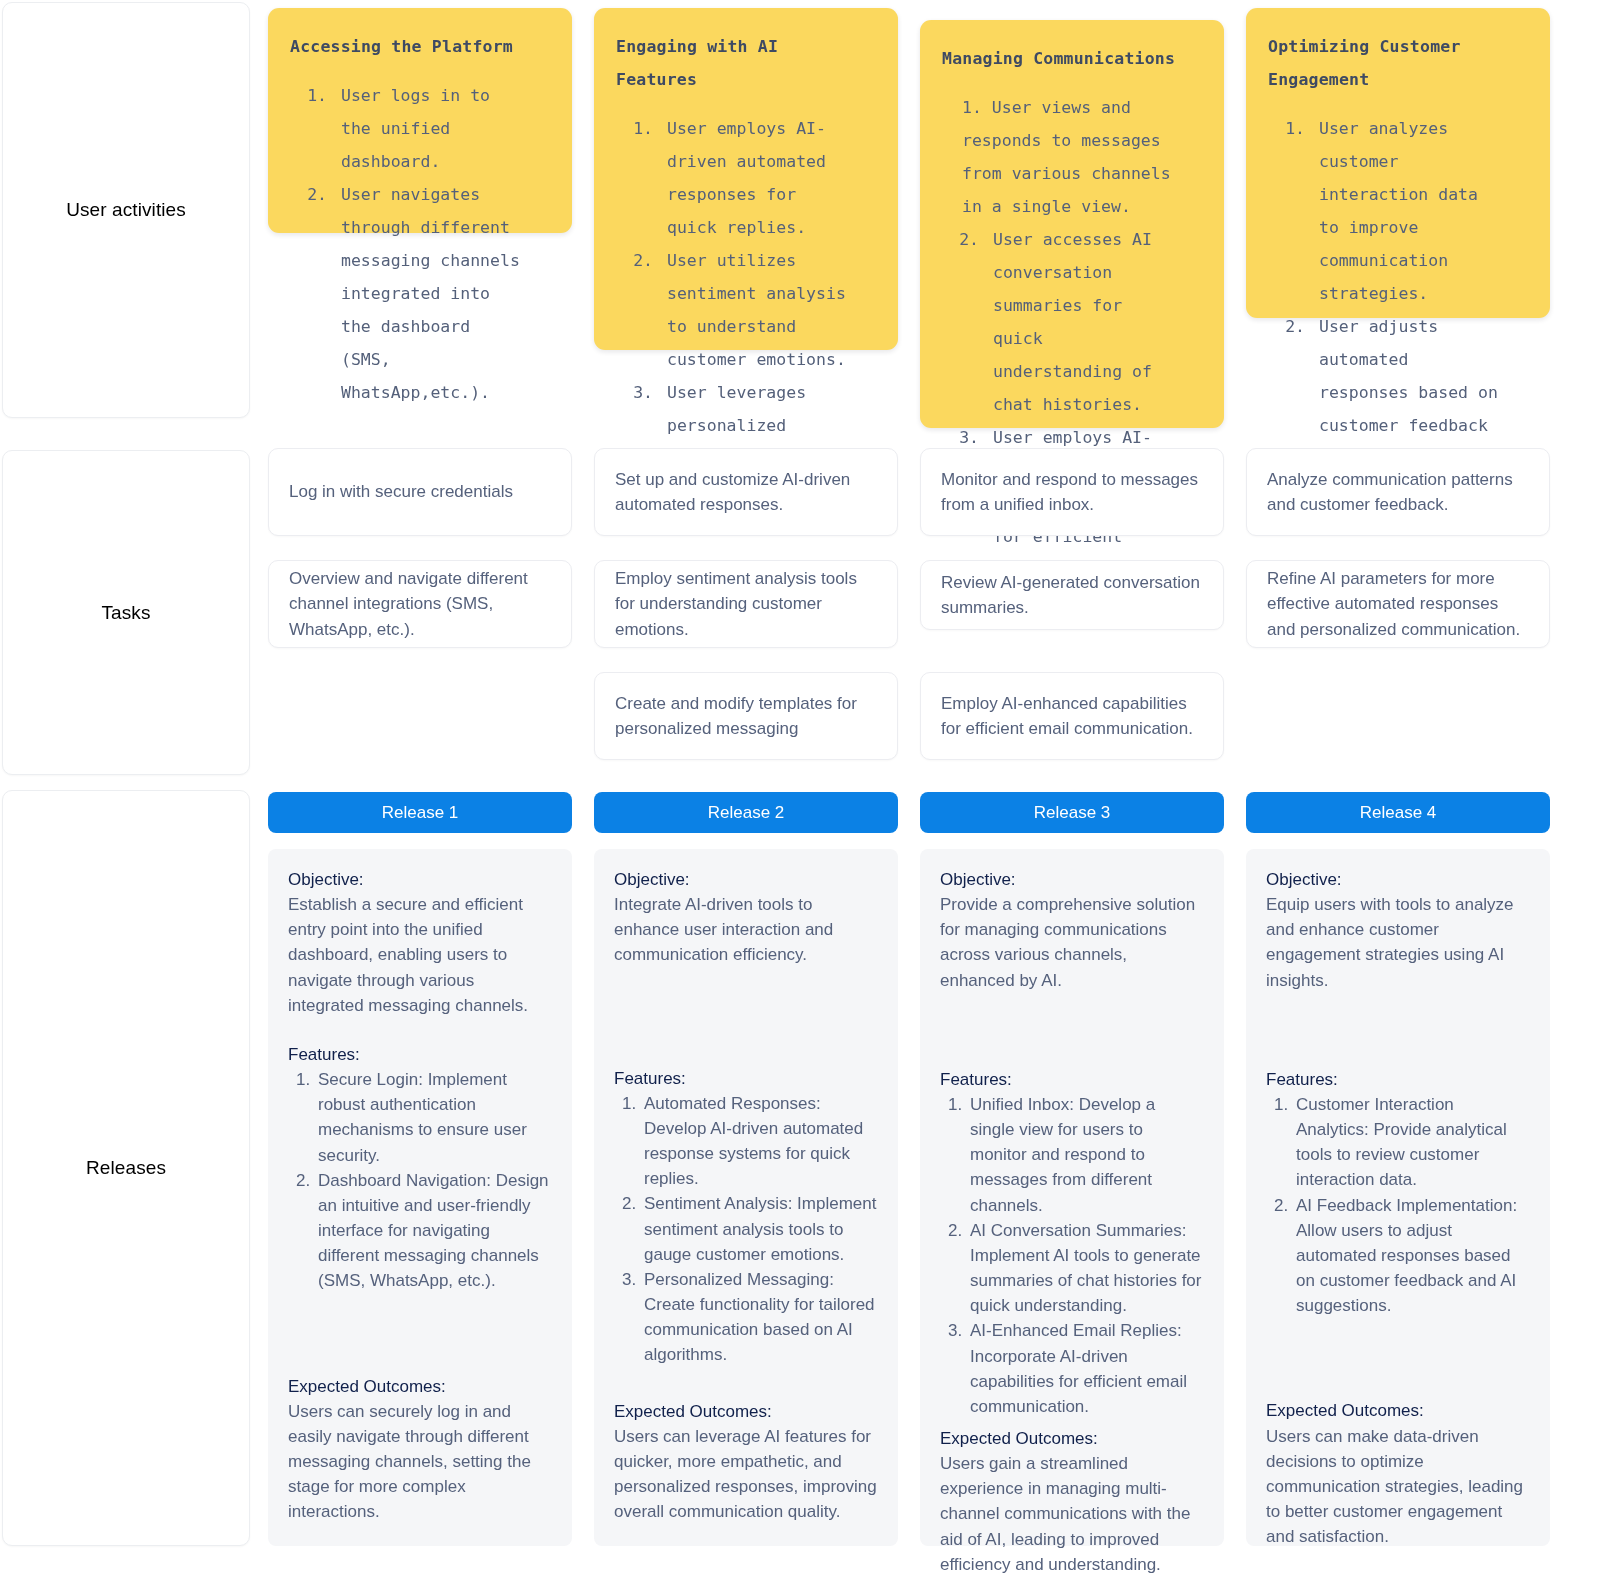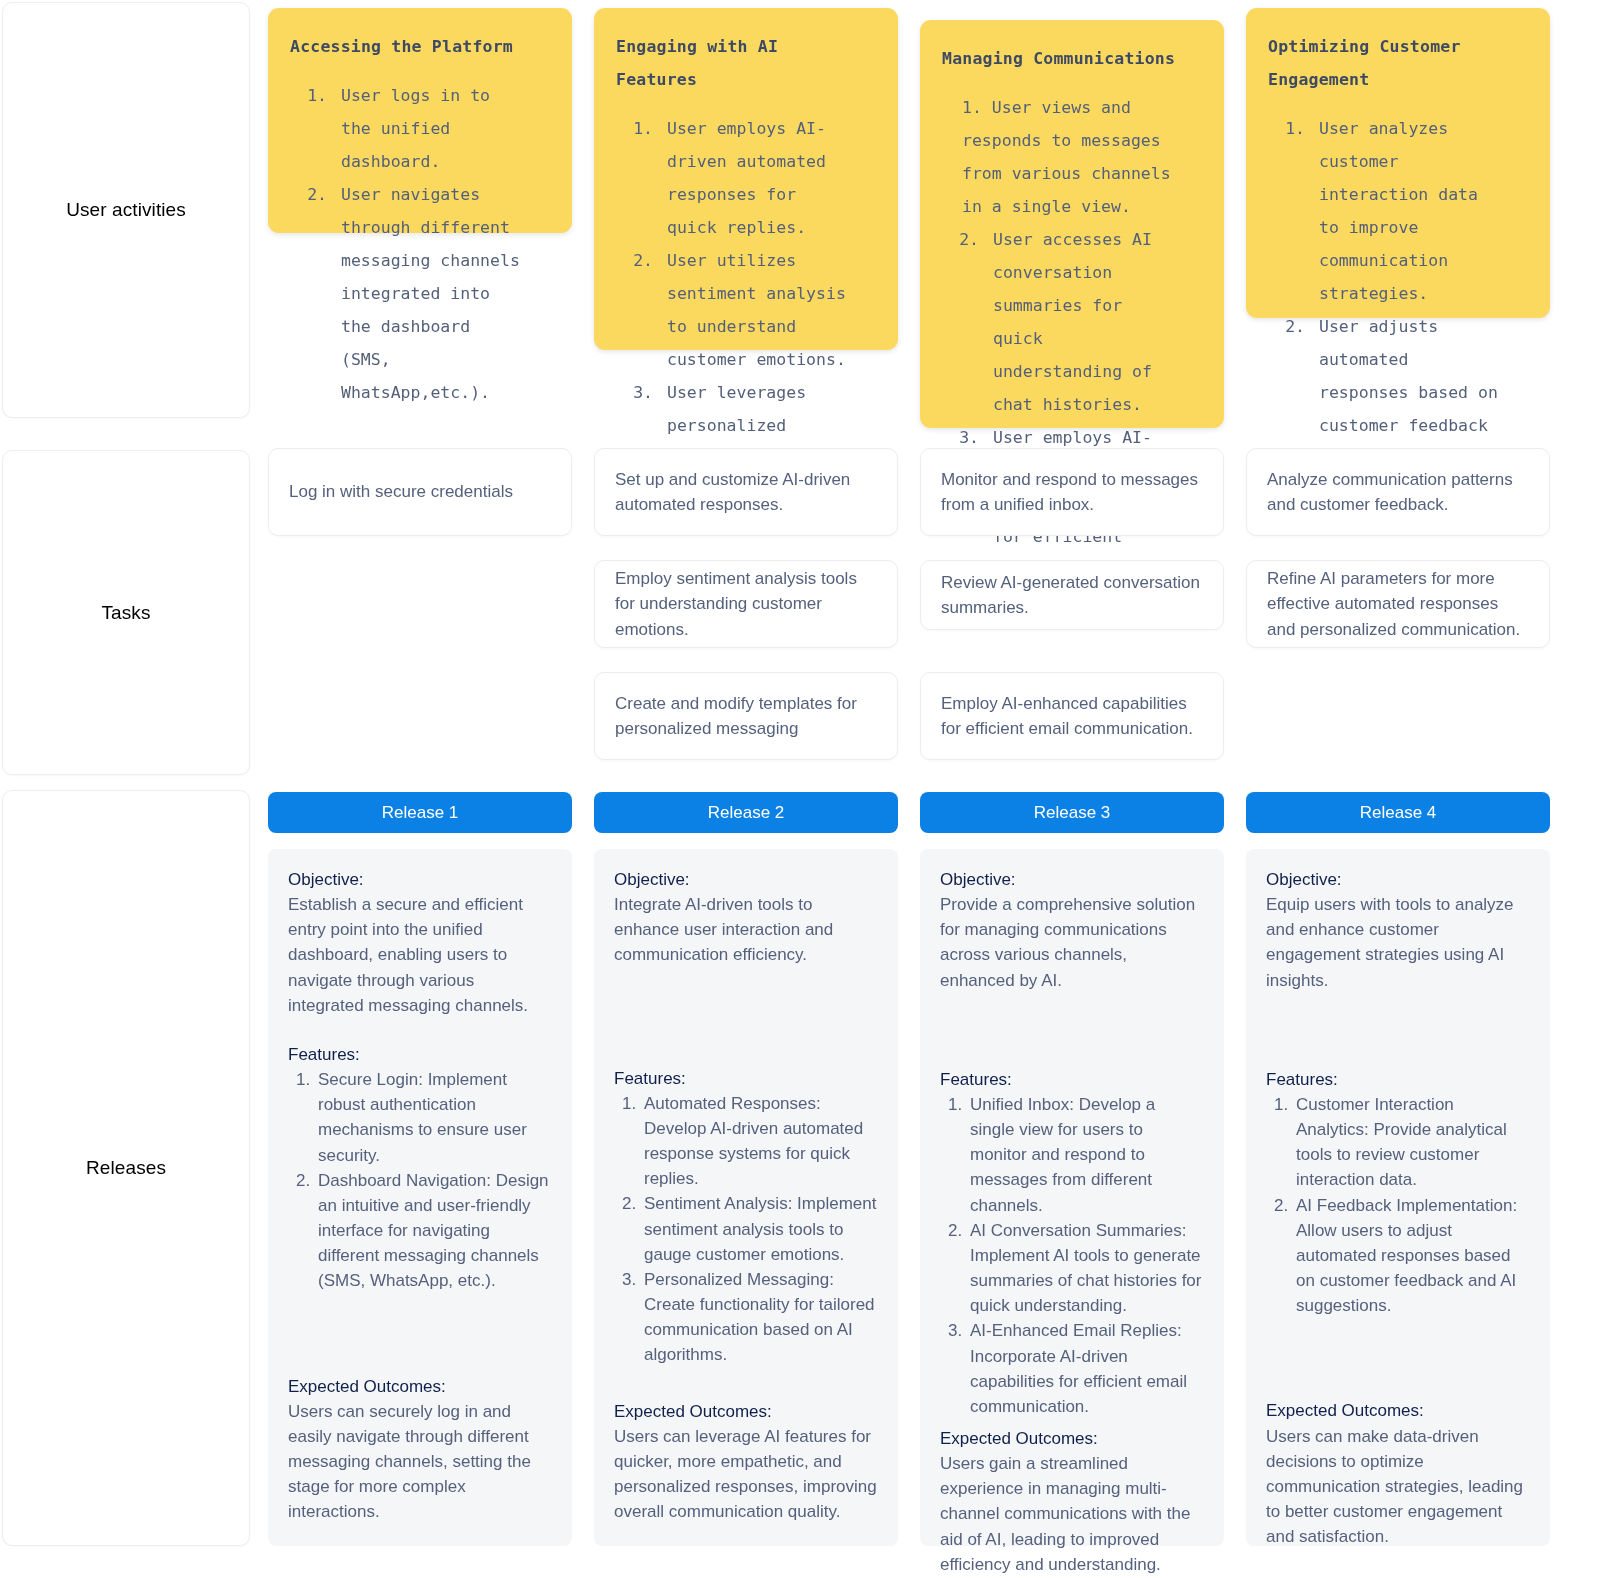--- a/index.html
+++ b/index.html
@@ -157,20 +157,23 @@
     <div class="s-title">Optimizing Customer Engagement</div>
     <ol>
       <li>User analyzes customer interaction data to improve communication strategies.</li>
       <li>User adjusts automated responses based on customer feedback and AI suggestions.</li>
     </ol>
   </div>
 
   <div class="task" style="left:268px; top:448px; width:304px; height:88px;">
     <span class="task-text">Log in with secure credentials</span>
   </div>
+  <div class="task" style="left:268px; top:560px; width:304px; height:88px;">
+    <span class="task-text">Overview and navigate different channel integrations (SMS, WhatsApp, etc.).</span>
+  </div>
 
   <div class="task" style="left:594px; top:448px; width:304px; height:88px;">
     <span class="task-text">Set up and customize AI-driven automated responses.</span>
   </div>
   <div class="task" style="left:594px; top:560px; width:304px; height:88px;">
     <span class="task-text">Employ sentiment analysis tools for understanding customer emotions.</span>
   </div>
   <div class="task" style="left:594px; top:672px; width:304px; height:88px;">
     <span class="task-text">Create and modify templates for personalized messaging</span>
   </div>

